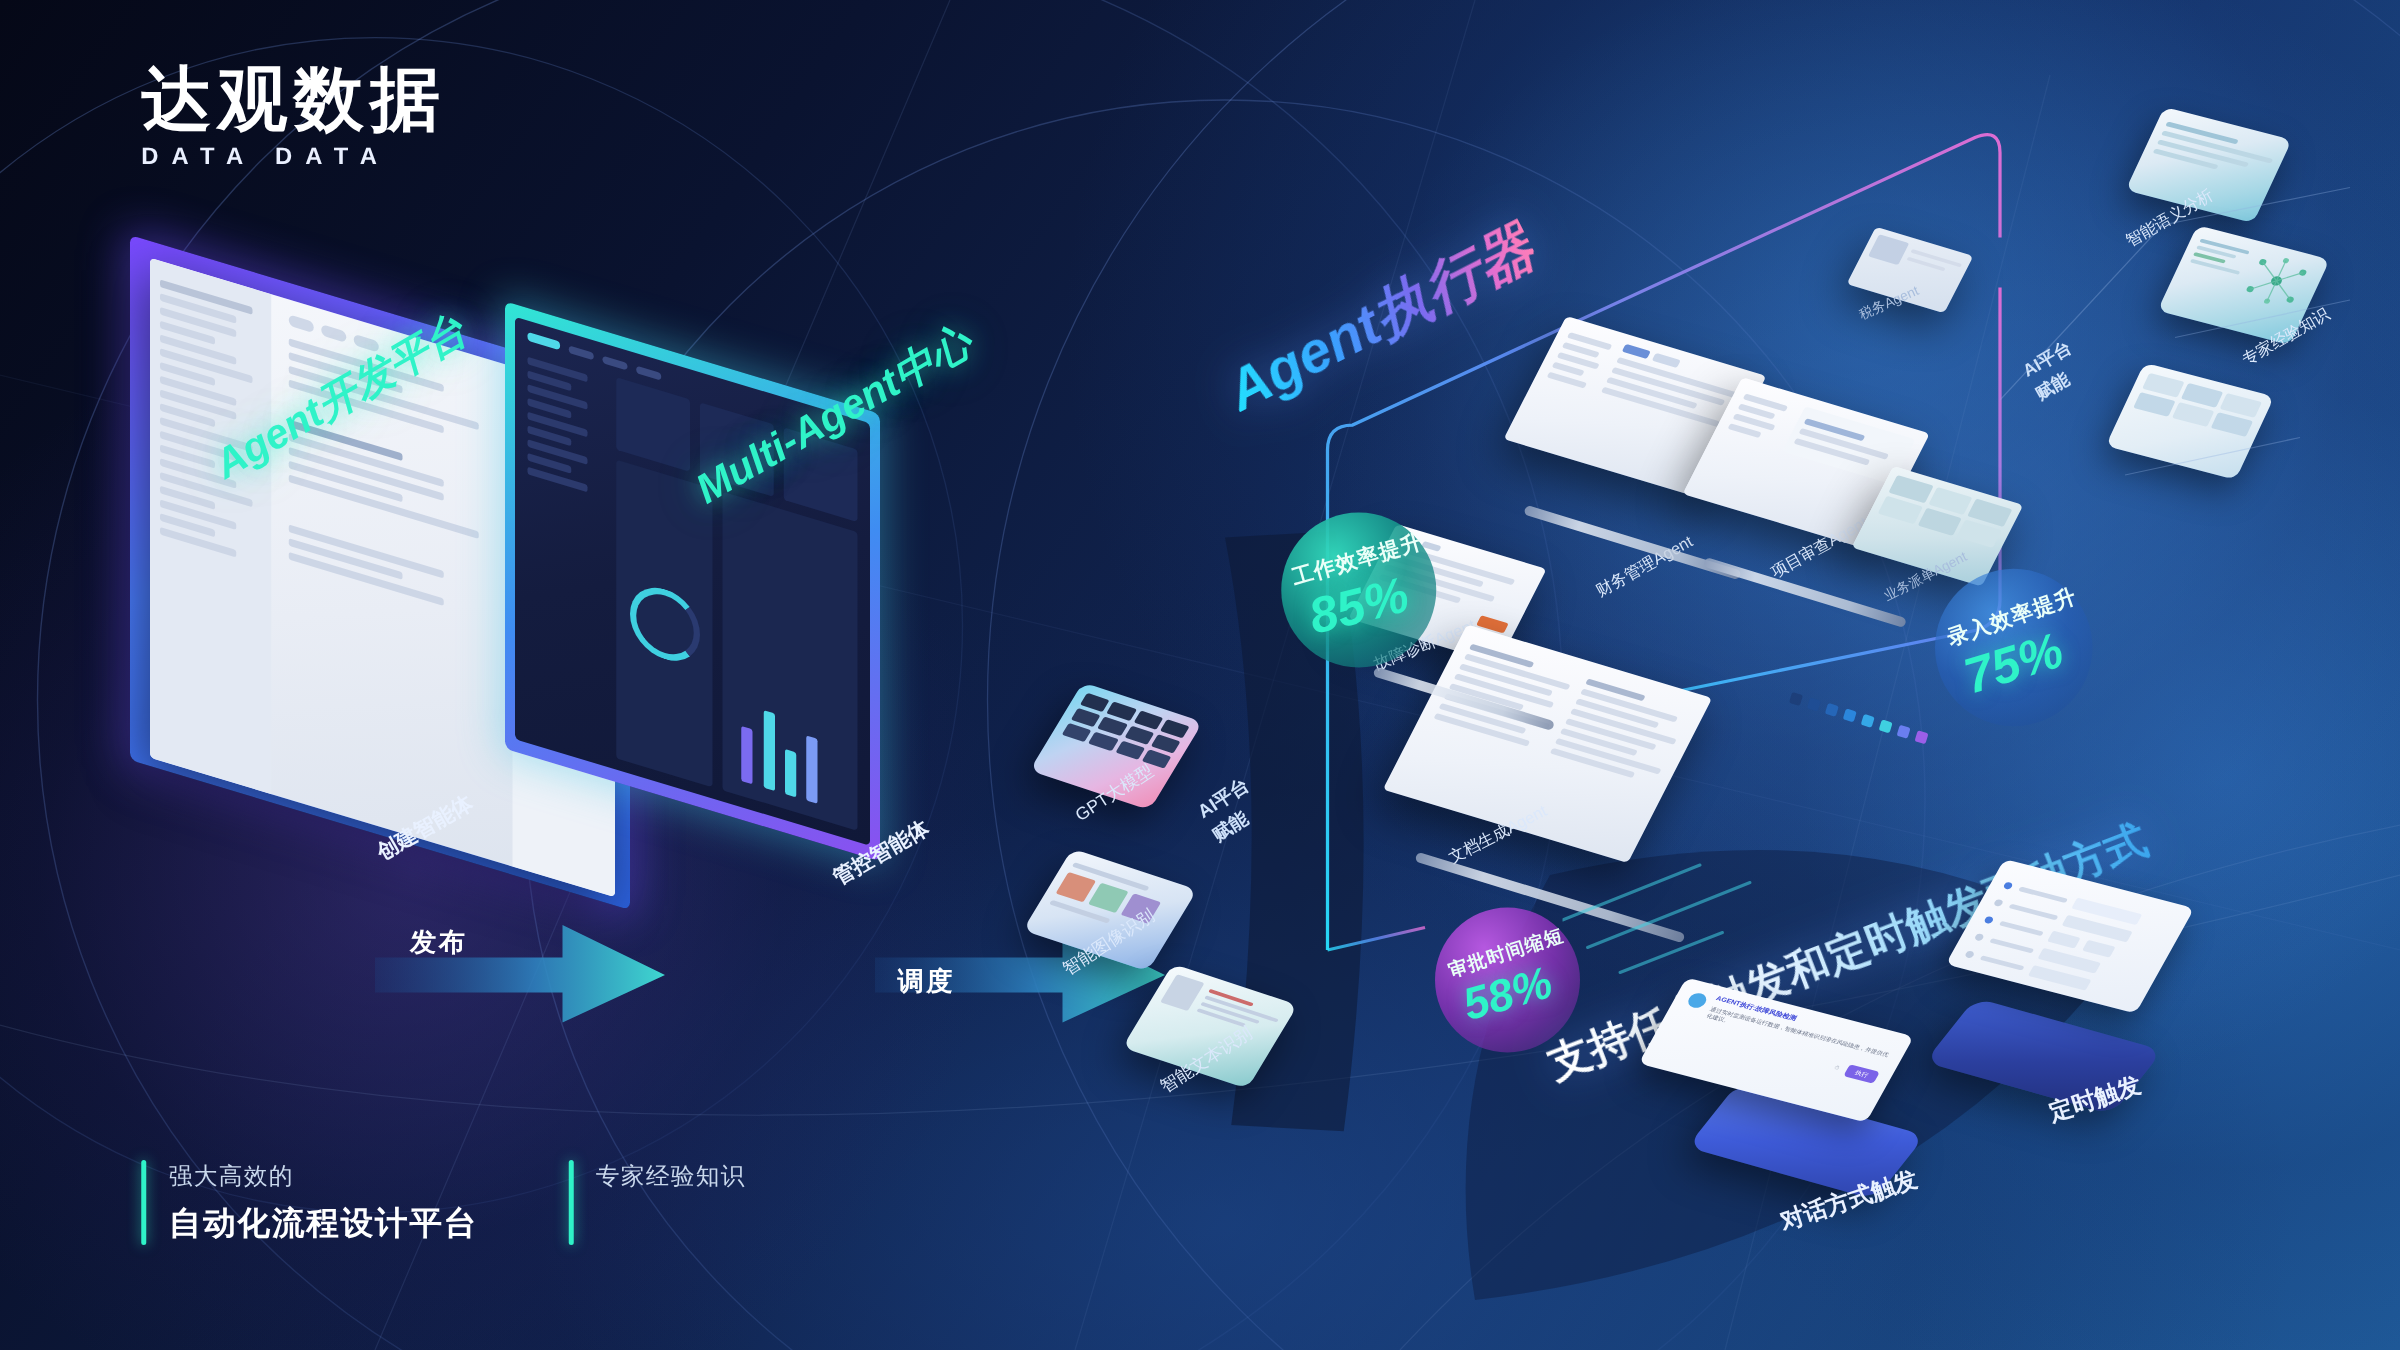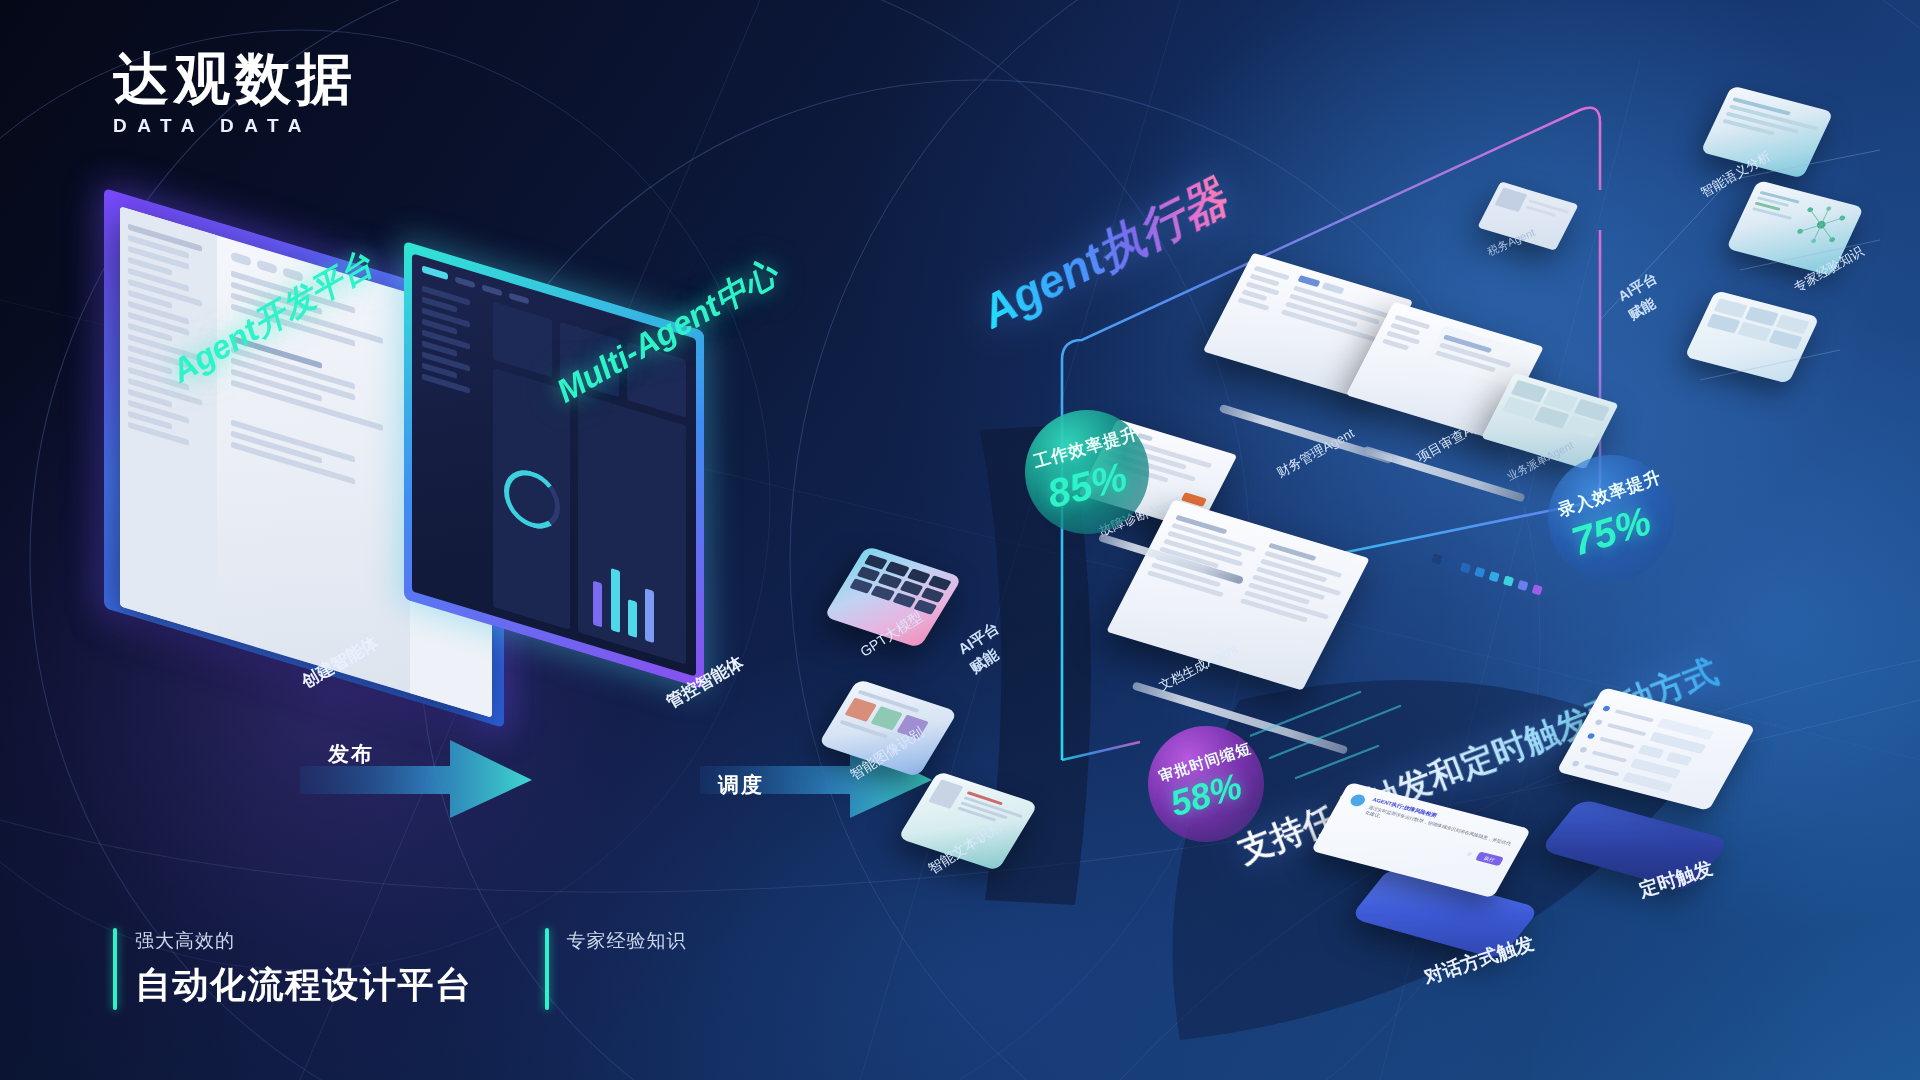--- a/index.html
+++ b/index.html
@@ -123,21 +123,21 @@
     text-shadow:0 0 14px rgba(47,243,200,.5);}
 
   
   .arrow-lbl{position:absolute;color:#fff;font-size:21px;font-weight:600;letter-spacing:2px;}
 
   
   #captions{position:absolute;left:113px;top:928px;display:flex;gap:72px;}
   .cap{display:flex;align-items:stretch;gap:18px;}
   .cap .rule{width:4px;background:#2ff3c8;border-radius:2px;box-shadow:0 0 10px rgba(47,243,200,.6);}
   .cap .t1{font-size:19px;color:#c9d8ec;font-weight:400;letter-spacing:1px;font-family:Liberation Mono, monospace;}
-  .cap .t2{font-size:36px;color:#fff;font-weight:700;letter-spacing:1.5px;margin-top:7px;}
+  .cap .t2{font-size:26px;color:#fff;font-weight:700;letter-spacing:1.5px;margin-top:7px;}
 
   
   .ped{
     position:absolute;border-radius:14px;
     background:linear-gradient(160deg,#5b7df0 0%,#3e5bd8 50%,#2f45ad 100%);
     box-shadow:0 14px 30px rgba(0,0,0,.42);
   }
   .ped.dark{background:linear-gradient(160deg,#3f5fd2 0%,#2b3f9e 55%,#22307d 100%);}
 
   .chat-card{

